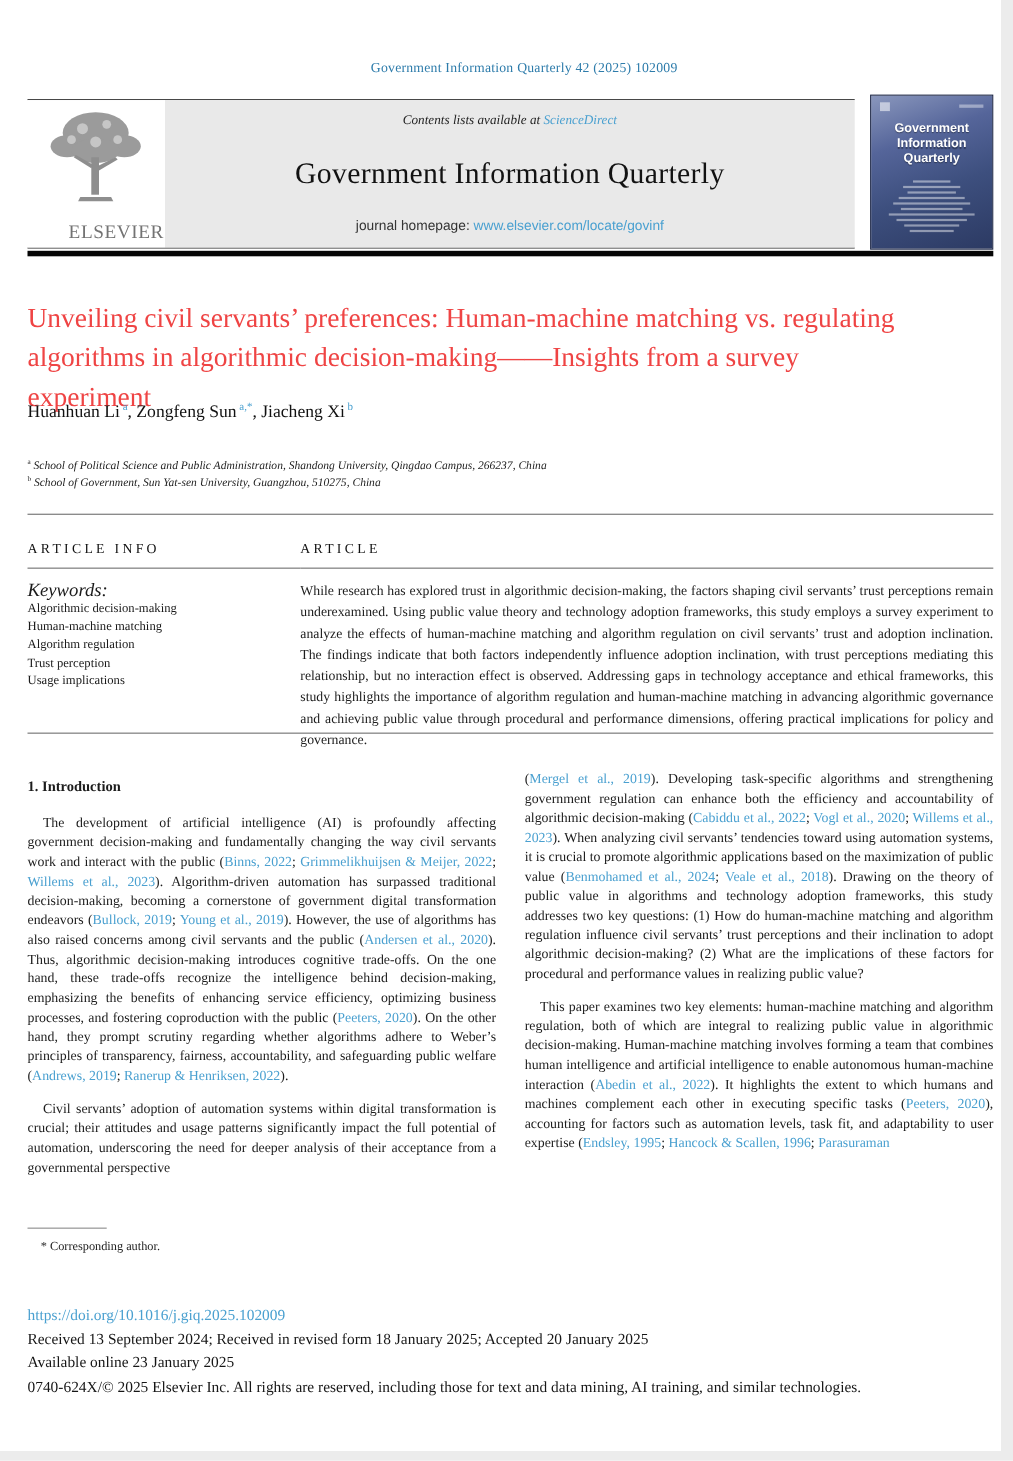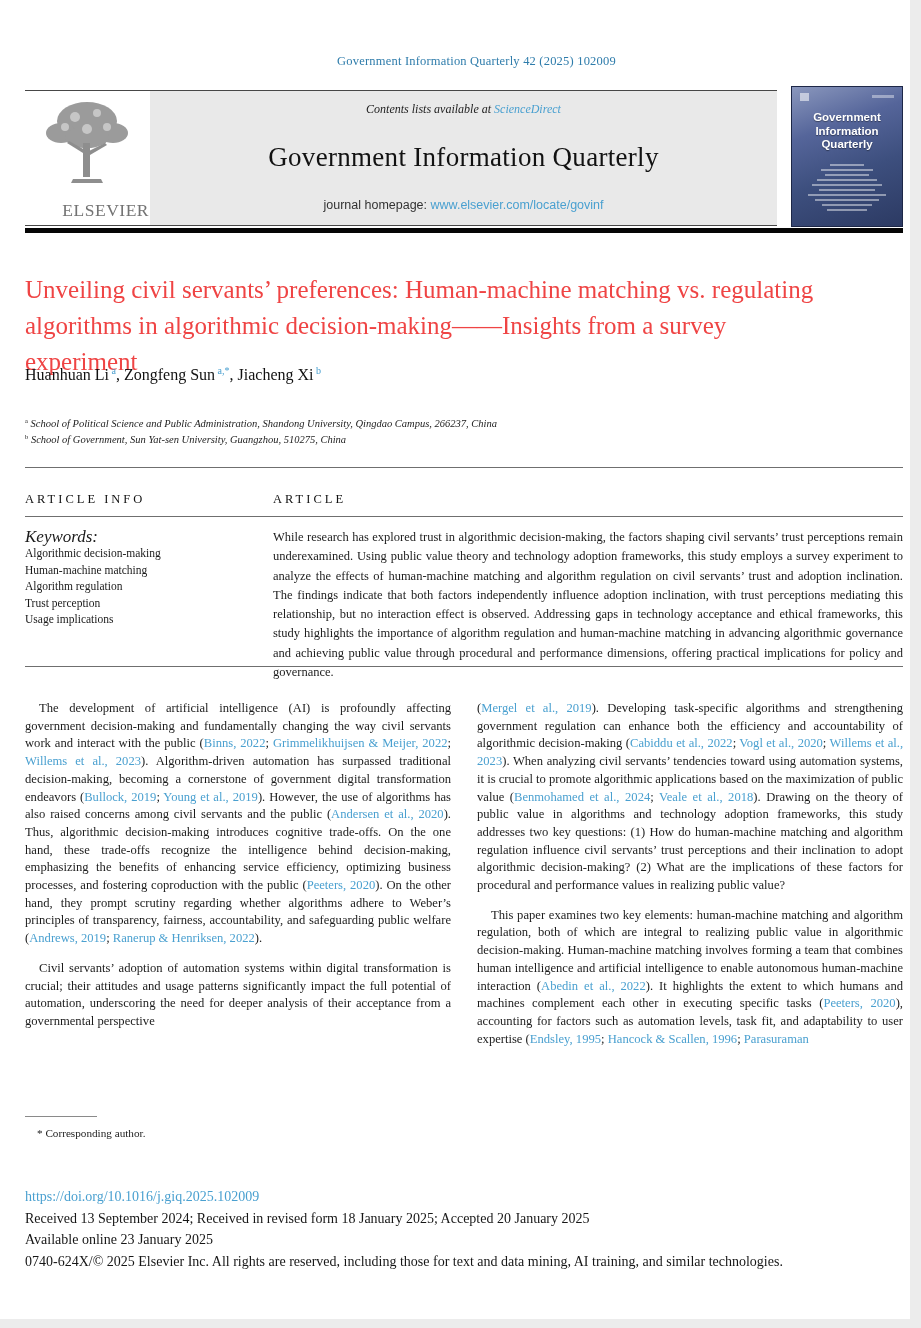--- a/index.html
+++ b/index.html
@@ -195,20 +195,21 @@
     <div>
       <div class="col-head">ARTICLE</div>
       <div class="abstract-text">While research has explored trust in algorithmic decision-making, the factors shaping civil servants’ trust perceptions remain underexamined. Using public value theory and technology adoption frameworks, this study employs a survey experiment to analyze the effects of human-machine matching and algorithm regulation on civil servants’ trust and adoption inclination. The findings indicate that both factors independently influence adoption inclination, with trust perceptions mediating this relationship, but no interaction effect is observed. Addressing gaps in technology acceptance and ethical frameworks, this study highlights the importance of algorithm regulation and human-machine matching in advancing algorithmic governance and achieving public value through procedural and performance dimensions, offering practical implications for policy and governance.</div>
     </div>
   </div>
 
   <div class="rule-b"></div>
 
   <div class="body-grid">
     <div>
+      <div class="sec-head">1. Introduction</div>
       <p class="ind"><span>The development of artificial intelligence (AI) is profoundly affecting government decision-making and fundamentally changing the way civil servants work and interact with the public (</span><span class="lnk">Binns, 2022</span><span>; </span><span class="lnk">Grimmelikhuijsen &amp; Meijer, 2022</span><span>; </span><span class="lnk">Willems et al., 2023</span><span>). Algorithm-driven automation has surpassed traditional decision-making, becoming a cornerstone of government digital transformation endeavors (</span><span class="lnk">Bullock, 2019</span><span>; </span><span class="lnk">Young et al., 2019</span><span>). However, the use of algorithms has also raised concerns among civil servants and the public (</span><span class="lnk">Andersen et al., 2020</span><span>). Thus, algorithmic decision-making introduces cognitive trade-offs. On the one hand, these trade-offs recognize the intelligence behind decision-making, emphasizing the benefits of enhancing service efficiency, optimizing business processes, and fostering coproduction with the public (</span><span class="lnk">Peeters, 2020</span><span>). On the other hand, they prompt scrutiny regarding whether algorithms adhere to Weber’s principles of transparency, fairness, accountability, and safeguarding public welfare (</span><span class="lnk">Andrews, 2019</span><span>; </span><span class="lnk">Ranerup &amp; Henriksen, 2022</span><span>).</span></p>
       <p class="ind"><span>Civil servants’ adoption of automation systems within digital transformation is crucial; their attitudes and usage patterns significantly impact the full potential of automation, underscoring the need for deeper analysis of their acceptance from a governmental perspective</span></p>
     </div>
     <div>
       <p><span>(</span><span class="lnk">Mergel et al., 2019</span><span>). Developing task-specific algorithms and strengthening government regulation can enhance both the efficiency and accountability of algorithmic decision-making (</span><span class="lnk">Cabiddu et al., 2022</span><span>; </span><span class="lnk">Vogl et al., 2020</span><span>; </span><span class="lnk">Willems et al., 2023</span><span>). When analyzing civil servants’ tendencies toward using automation systems, it is crucial to promote algorithmic applications based on the maximization of public value (</span><span class="lnk">Benmohamed et al., 2024</span><span>; </span><span class="lnk">Veale et al., 2018</span><span>). Drawing on the theory of public value in algorithms and technology adoption frameworks, this study addresses two key questions: (1) How do human-machine matching and algorithm regulation influence civil servants’ trust perceptions and their inclination to adopt algorithmic decision-making? (2) What are the implications of these factors for procedural and performance values in realizing public value?</span></p>
       <p class="ind"><span>This paper examines two key elements: human-machine matching and algorithm regulation, both of which are integral to realizing public value in algorithmic decision-making. Human-machine matching involves forming a team that combines human intelligence and artificial intelligence to enable autonomous human-machine interaction (</span><span class="lnk">Abedin et al., 2022</span><span>). It highlights the extent to which humans and machines complement each other in executing specific tasks (</span><span class="lnk">Peeters, 2020</span><span>), accounting for factors such as automation levels, task fit, and adaptability to user expertise (</span><span class="lnk">Endsley, 1995</span><span>; </span><span class="lnk">Hancock &amp; Scallen, 1996</span><span>; </span><span class="lnk">Parasuraman</span></p>
     </div>
   </div>
 
   <div class="footnote">

